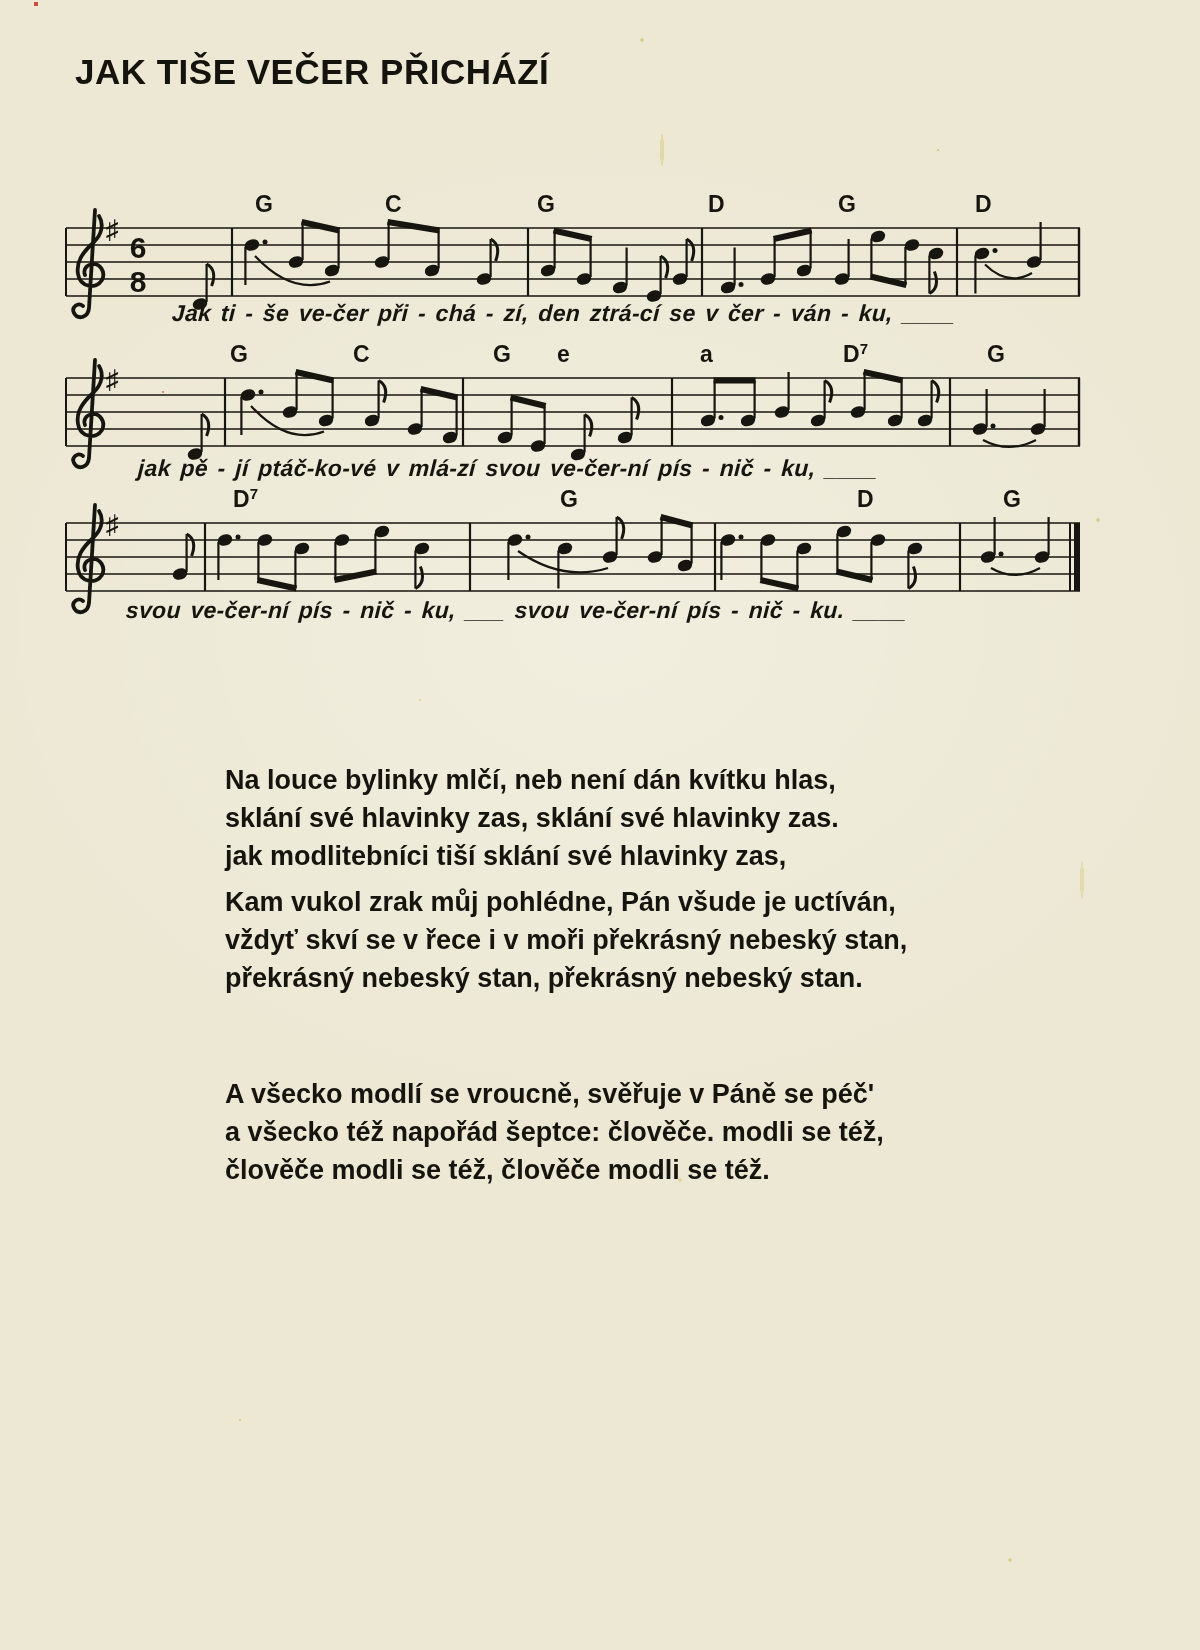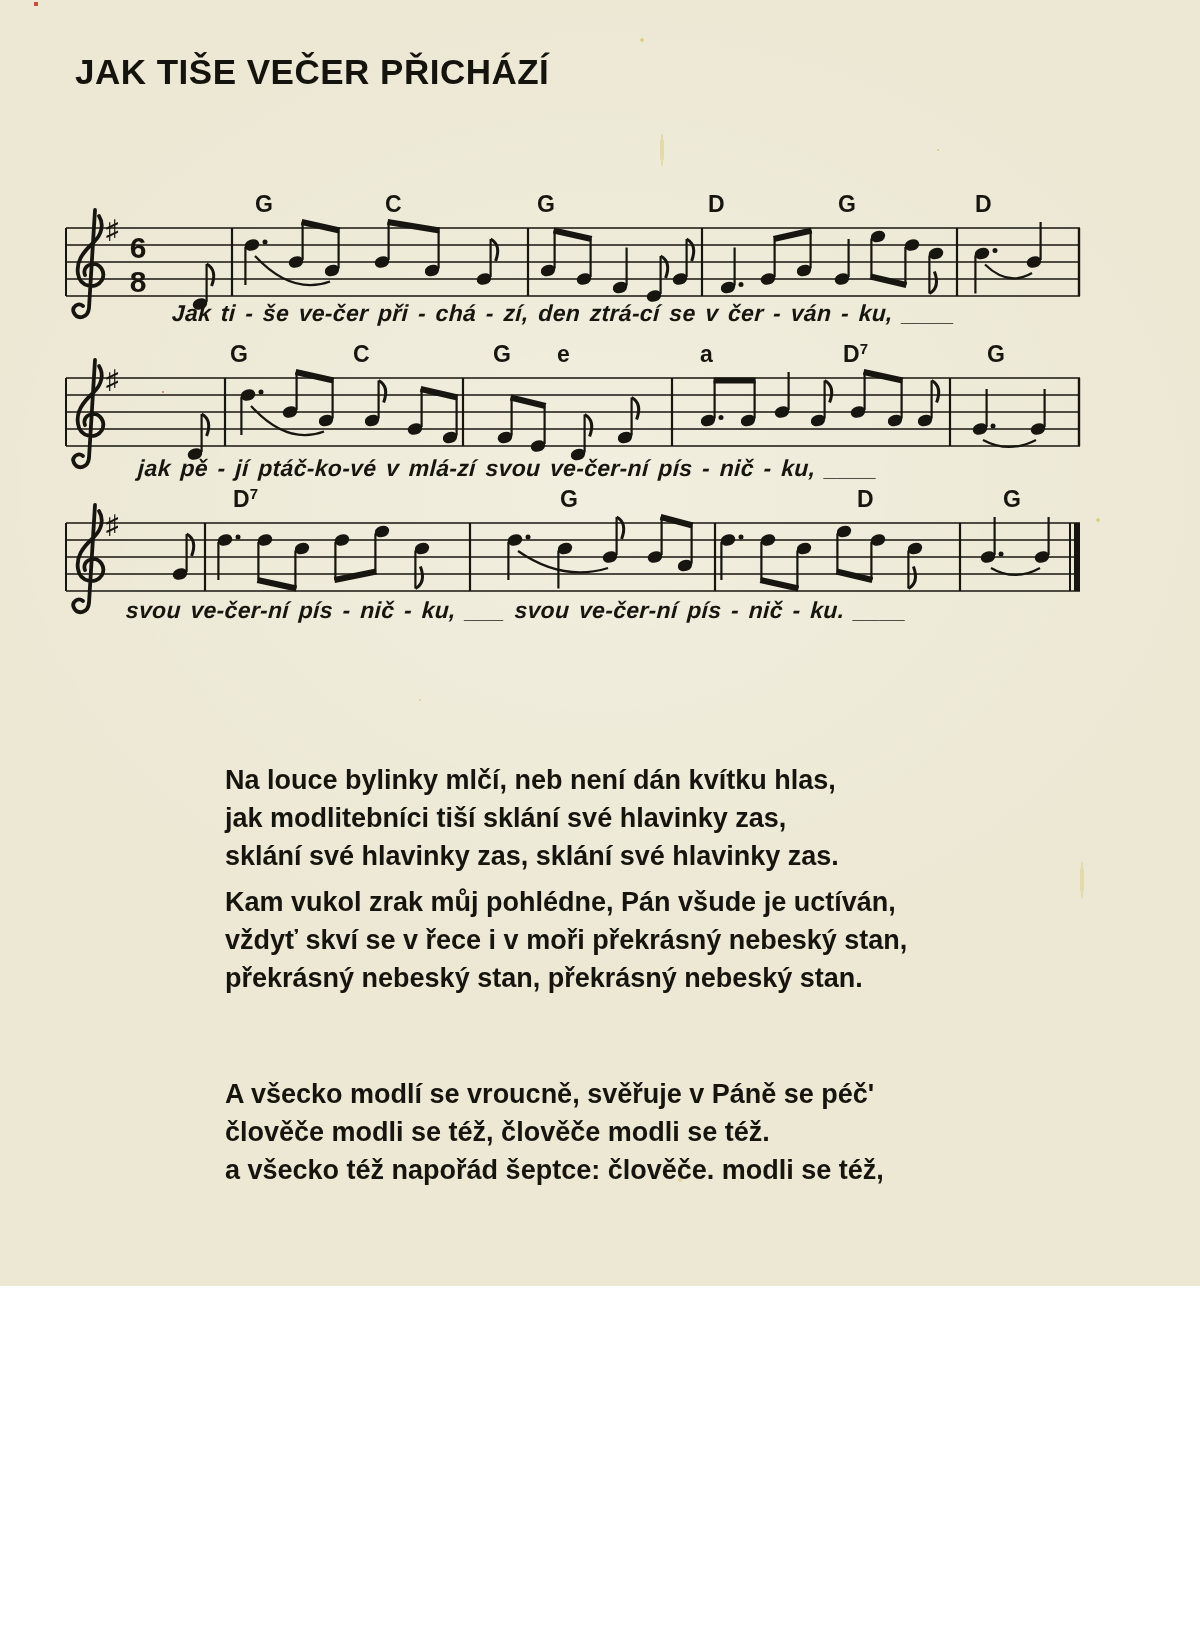--- a/index.html
+++ b/index.html
@@ -1,18 +1,18 @@
 <!DOCTYPE html>
 <html><head>
 <meta charset="utf-8">
 <style>
   html,body{margin:0;padding:0;}
   .page{
     position:relative;
-    width:1200px;height:1286px;
+    width:1200px;height:1650px;
     background-color:#ece8d4;
     background-image:
       radial-gradient(circle 4px at 36px 4px, rgba(196,48,34,.85) 55%, transparent 60%),
       radial-gradient(circle 2px at 163px 392px, rgba(190,70,45,.55) 55%, transparent 60%),
       radial-gradient(circle 2px at 905px 258px, rgba(190,70,45,.45) 55%, transparent 60%),
       radial-gradient(circle 3px at 642px 40px, rgba(208,190,90,.55) 55%, transparent 60%),
       radial-gradient(circle 2px at 938px 150px, rgba(205,185,80,.5) 55%, transparent 60%),
       radial-gradient(circle 3px at 1098px 520px, rgba(205,185,80,.5) 55%, transparent 60%),
       radial-gradient(circle 2px at 420px 700px, rgba(205,185,80,.45) 55%, transparent 60%),
       radial-gradient(circle 3px at 680px 1180px, rgba(208,190,90,.45) 55%, transparent 60%),
@@ -298,26 +298,26 @@
         <line x1="700.4" y1="99" x2="738.4" y2="107.5" stroke="#17150F" stroke-width="6"></line>
         <line x1="776.4" y1="90.5" x2="812.4" y2="99" stroke="#17150F" stroke-width="6"></line>
         <path d="M 458 70 Q 502.5 101 548 87" fill="none" stroke="#17150F" stroke-width="2.2"></path>
         <path d="M 931 87 Q 955 101 980 87" fill="none" stroke="#17150F" stroke-width="2.2"></path>
       </svg>
   </div>
   <div class="lyric" id="lyric-2">svou  ve-čer-ní  pís - nič - ku, ___   svou   ve-čer-ní pís  - nič - ku. ____</div>
 
   <div class="verse" id="verse-0">
     <div class="verse-line">Na louce bylinky mlčí, neb není dán kvítku hlas,</div>
+    <div class="verse-line">sklání své hlavinky zas, sklání své hlavinky zas.</div>
     <div class="verse-line">jak modlitebníci tiší sklání své hlavinky zas,</div>
-    <div class="verse-line">sklání své hlavinky zas, sklání své hlavinky zas.</div>
   </div>
   <div class="verse" id="verse-1">
     <div class="verse-line">Kam vukol zrak můj pohlédne, Pán všude je uctíván,</div>
     <div class="verse-line">vždyť skví se v řece i v moři překrásný nebeský stan,</div>
     <div class="verse-line">překrásný nebeský stan, překrásný nebeský stan.</div>
   </div>
   <div class="verse" id="verse-2">
     <div class="verse-line">A všecko modlí se vroucně, svěřuje v Páně se péč'</div>
+    <div class="verse-line">a všecko též napořád šeptce: člověče. modli se též,</div>
     <div class="verse-line">člověče modli se též, člověče modli se též.</div>
-    <div class="verse-line">a všecko též napořád šeptce: člověče. modli se též,</div>
   </div>
 </div>
 
 </body></html>

